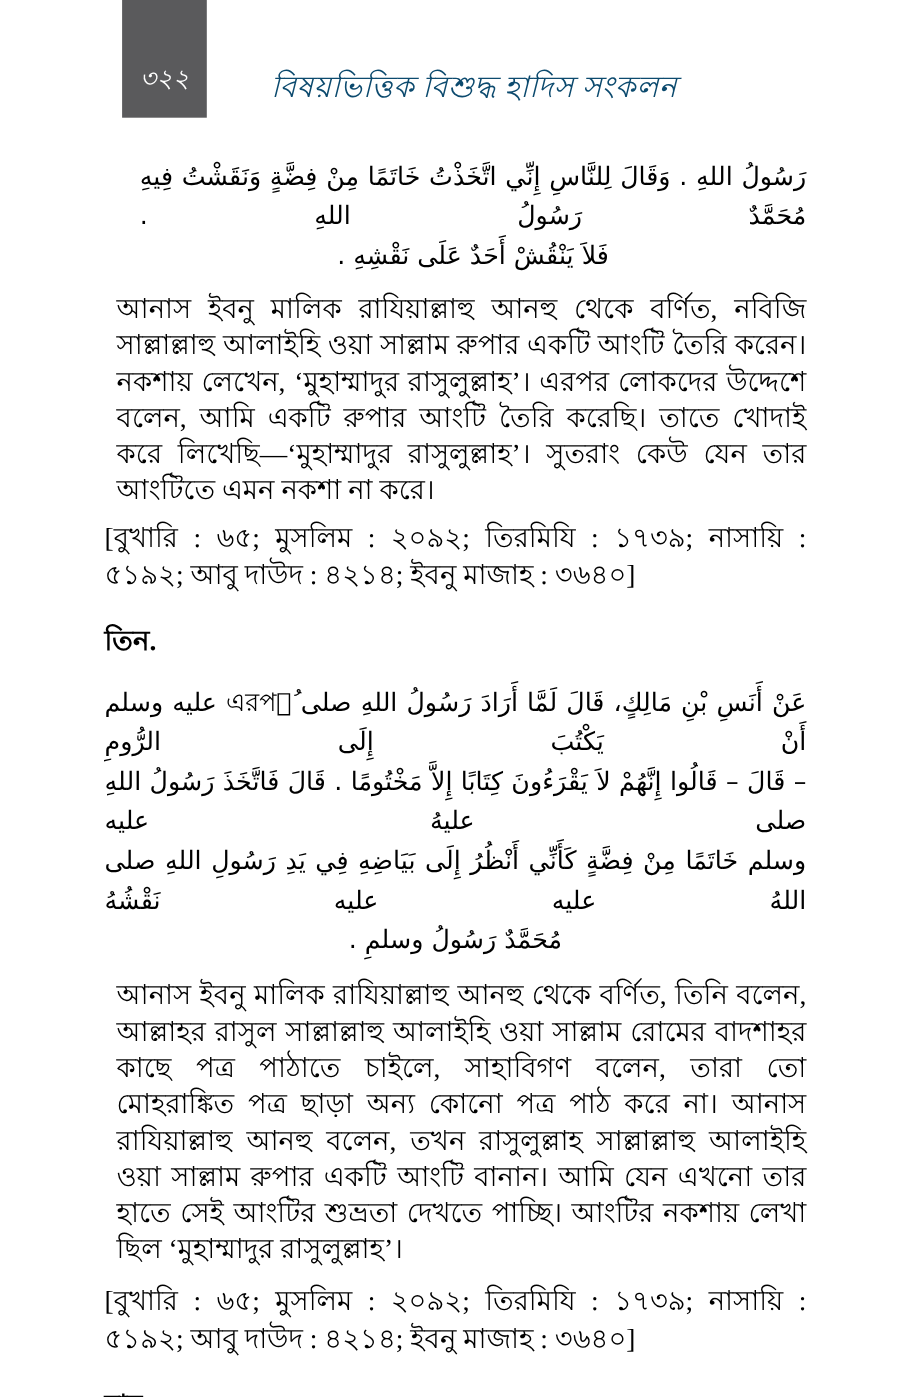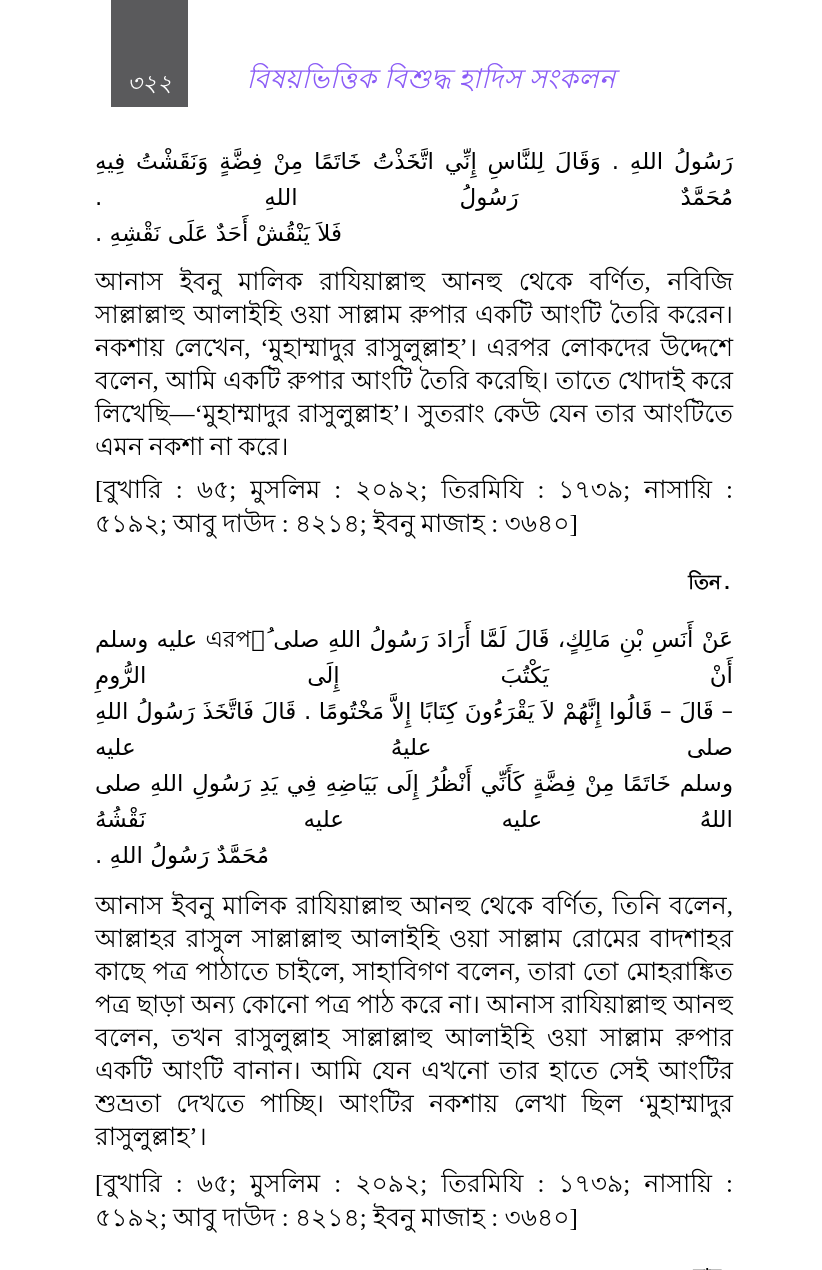--- a/index.html
+++ b/index.html
@@ -23,87 +23,87 @@
   .page-number-box {
     position: absolute;
     left: 111px;
     top: 0;
     width: 77px;
     height: 107px;
     background: #5a5a5c;
     display: flex;
     align-items: flex-end;
     justify-content: center;
-    padding-bottom: 12px;
+    padding-bottom: 24px;
   }
   .page-number {
     color: #ffffff;
     font-size: 23px;
     font-style: italic;
     line-height: 1;
   }
   .running-title {
     position: absolute;
     top: 58px;
     left: 0;
     width: 100%;
     padding-left: 40px;
     text-align: center;
-    color: #8b5cf6;
+    color: #0c4a6e;
     font-size: 27px;
     font-style: italic;
     letter-spacing: 0.5px;
   }
 
   
   .content {
     position: absolute;
     top: 107px;
     left: 95px;
     width: 638px;
   }
 
   
   .arabic {
     direction: rtl;
     font-family: "DejaVu Sans", sans-serif;
     font-size: 23px;
     line-height: 36px;
   }
-  .arabic-line { text-align: left; }
+  .arabic-line { text-align: center; }
   .arabic-line.full {
     text-align: justify;
     text-align-last: justify;
   }
 
   
   .bengali-para {
     font-size: 25px;
     line-height: 33px;
     text-align: justify;
+    margin-left: 11px;
   }
 
   
   .refs {
     font-size: 25px;
     line-height: 34px;
     text-align: justify;
   }
 
   
   .section-heading {
-    text-align: right;
+    text-align: left;
     font-weight: bold;
-    font-size: 20px;
+    font-size: 25px;
     line-height: 34px;
-    font-family: Liberation Mono, monospace;
   }
 
   
-  .block-arabic1  { margin-top: 36px; }
+  .block-arabic1  { margin-top: 36px; margin-left: 32px; }
   .block-bn1      { margin-top: 14px; }
   .block-refs1    { margin-top: 10px; }
   .block-h3       { margin-top: 26px; }
   .block-arabic2  { margin-top: 20px; }
   .block-bn2      { margin-top: 16px; }
   .block-refs2    { margin-top: 14px; }
   .block-h4       { margin-top: 26px; }
 </style>
 </head>
 <body>
@@ -126,21 +126,21 @@
     <p class="bengali-para block-bn1" lang="bn">আনাস ইবনু মালিক রাযিয়াল্লাহু আনহু থেকে বর্ণিত, নবিজি সাল্লাল্লাহু আলাইহি ওয়া সাল্লাম রুপার একটি আংটি তৈরি করেন। নকশায় লেখেন, ‘মুহাম্মাদুর রাসুলুল্লাহ’। এরপর লোকদের উদ্দেশে বলেন, আমি একটি রুপার আংটি তৈরি করেছি। তাতে খোদাই করে লিখেছি—‘মুহাম্মাদুর রাসুলুল্লাহ’। সুতরাং কেউ যেন তার আংটিতে এমন নকশা না করে।</p>
 
     <p class="refs block-refs1" lang="bn">[বুখারি : ৬৫; মুসলিম : ২০৯২; তিরমিযি : ১৭৩৯; নাসায়ি : ৫১৯২; আবু দাউদ : ৪২১৪; ইবনু মাজাহ : ৩৬৪০]</p>
 
     <h2 class="section-heading block-h3" lang="bn">তিন.</h2>
 
     <div class="arabic block-arabic2" lang="ar" dir="rtl">
       <div class="arabic-line full">عَنْ أَنَسِ بْنِ مَالِكٍ، قَالَ لَمَّا أَرَادَ رَسُولُ اللهِ صلى এরপরُ عليه وسلم أَنْ يَكْتُبَ إِلَى الرُّومِ</div>
       <div class="arabic-line full">– قَالَ – قَالُوا إِنَّهُمْ لاَ يَقْرَءُونَ كِتَابًا إِلاَّ مَخْتُومًا . قَالَ فَاتَّخَذَ رَسُولُ اللهِ صلى عليهُ عليه</div>
       <div class="arabic-line full">وسلم خَاتَمًا مِنْ فِضَّةٍ كَأَنِّي أَنْظُرُ إِلَى بَيَاضِهِ فِي يَدِ رَسُولِ اللهِ صلى اللهُ عليه عليه نَقْشُهُ</div>
-      <div class="arabic-line">مُحَمَّدٌ رَسُولُ اللهِ .</div>
+      <div class="arabic-line">مُحَمَّدٌ رَسُولُ وسلمِ .</div>
     </div>
 
     <p class="bengali-para block-bn2" lang="bn">আনাস ইবনু মালিক রাযিয়াল্লাহু আনহু থেকে বর্ণিত, তিনি বলেন, আল্লাহর রাসুল সাল্লাল্লাহু আলাইহি ওয়া সাল্লাম রোমের বাদশাহর কাছে পত্র পাঠাতে চাইলে, সাহাবিগণ বলেন, তারা তো মোহরাঙ্কিত পত্র ছাড়া অন্য কোনো পত্র পাঠ করে না। আনাস রাযিয়াল্লাহু আনহু বলেন, তখন রাসুলুল্লাহ সাল্লাল্লাহু আলাইহি ওয়া সাল্লাম রুপার একটি আংটি বানান। আমি যেন এখনো তার হাতে সেই আংটির শুভ্রতা দেখতে পাচ্ছি। আংটির নকশায় লেখা ছিল ‘মুহাম্মাদুর রাসুলুল্লাহ’।</p>
 
     <p class="refs block-refs2" lang="bn">[বুখারি : ৬৫; মুসলিম : ২০৯২; তিরমিযি : ১৭৩৯; নাসায়ি : ৫১৯২; আবু দাউদ : ৪২১৪; ইবনু মাজাহ : ৩৬৪০]</p>
 
     <h2 class="section-heading block-h4" lang="bn">চার.</h2>
 
   </div>
 </div>

